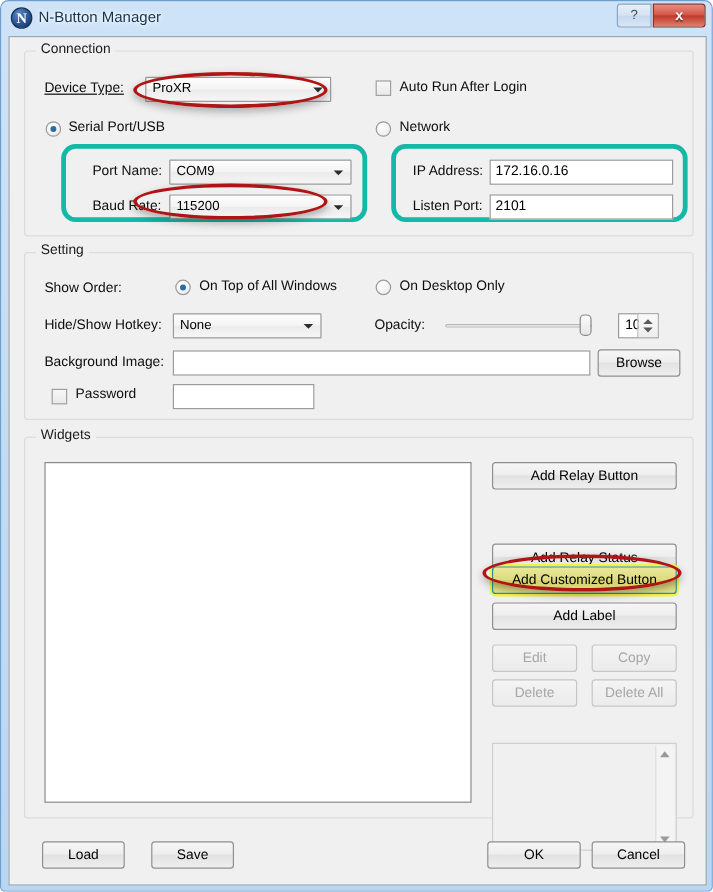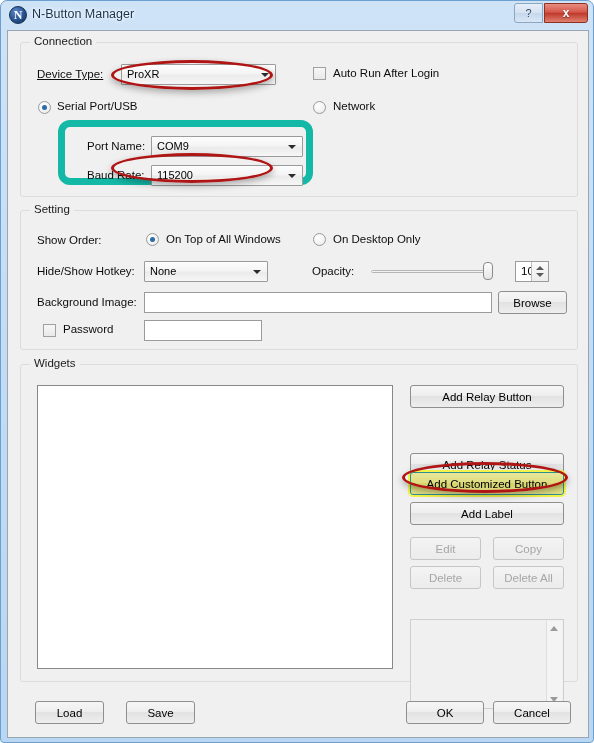--- a/index.html
+++ b/index.html
@@ -61,21 +61,21 @@
     position:absolute;box-sizing:border-box;
     border:1px solid #dcdcdc;border-radius:3px;
     background:transparent;
   }
   .group > .gtitle{
     position:absolute;top:-8px;left:9px;background:#f0f0f0;
     padding:0 4px;font-size:11.5px;color:#1b1b1b;
   }
   .inner-group{
     position:absolute;box-sizing:border-box;
-    border:7px solid #14b8a6;border-radius:12px;margin-left:7px;
+    border:4px solid #14b8a6;border-radius:12px;
   }
   .lbl{position:absolute;font-size:11.5px;color:#0d0d0d;white-space:nowrap;}
   
   .combo{
     position:absolute;box-sizing:border-box;height:21px;
     background:linear-gradient(to bottom,#fdfdfd 0%,#f4f4f4 48%,#ebebeb 52%,#f6f6f6 100%);
     border:1px solid #9b9b9b;
     border-radius:1px;
   }
   .combo .cval{position:absolute;left:5px;top:3px;font-size:11px;color:#000;}
@@ -212,20 +212,30 @@
           <span class="carrow"></span>
         </div>
       </div>
 
       <div class="cbox" style="left:292px;top:24px;"></div>
       <div class="lbl" style="left:312px;top:24px;">Auto Run After Login</div>
 
       <div class="radio" style="left:292px;top:58px;"></div>
       <div class="lbl" style="left:312px;top:57px;">Network</div>
 
+      <div class="inner-group" style="left:305px;top:77px;width:247px;height:65px;">
+        <div class="lbl" style="left:14px;top:13px;">IP Address:</div>
+        <div class="textbox" style="left:78px;top:9px;width:153px;">
+          <span class="tval">172.16.0.16</span>
+        </div>
+        <div class="lbl" style="left:14px;top:42px;">Listen Port:</div>
+        <div class="textbox" style="left:78px;top:38px;width:153px;">
+          <span class="tval">2101</span>
+        </div>
+      </div>
     </div>
 
     <div class="group" style="left:12px;top:179px;width:558px;height:140px;">
       <div class="gtitle">Setting</div>
 
       <div class="lbl" style="left:16px;top:23px;">Show Order:</div>
       <div class="radio on" style="left:125px;top:22px;"></div>
       <div class="lbl" style="left:145px;top:22px;">On Top of All Windows</div>
       <div class="radio" style="left:292px;top:22px;"></div>
       <div class="lbl" style="left:312px;top:22px;">On Desktop Only</div>

